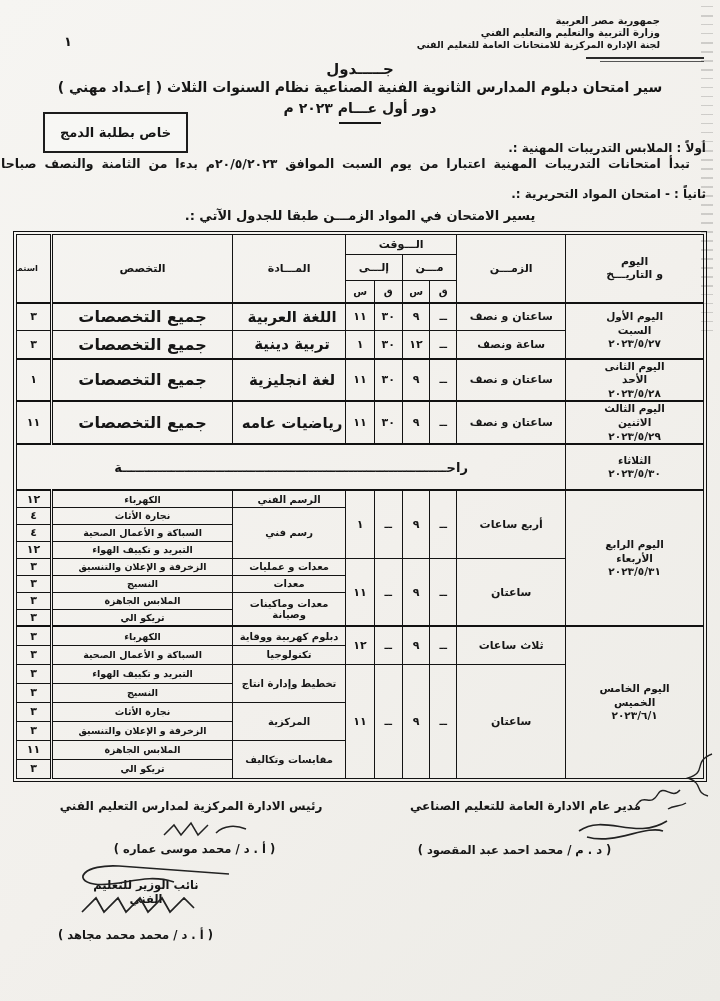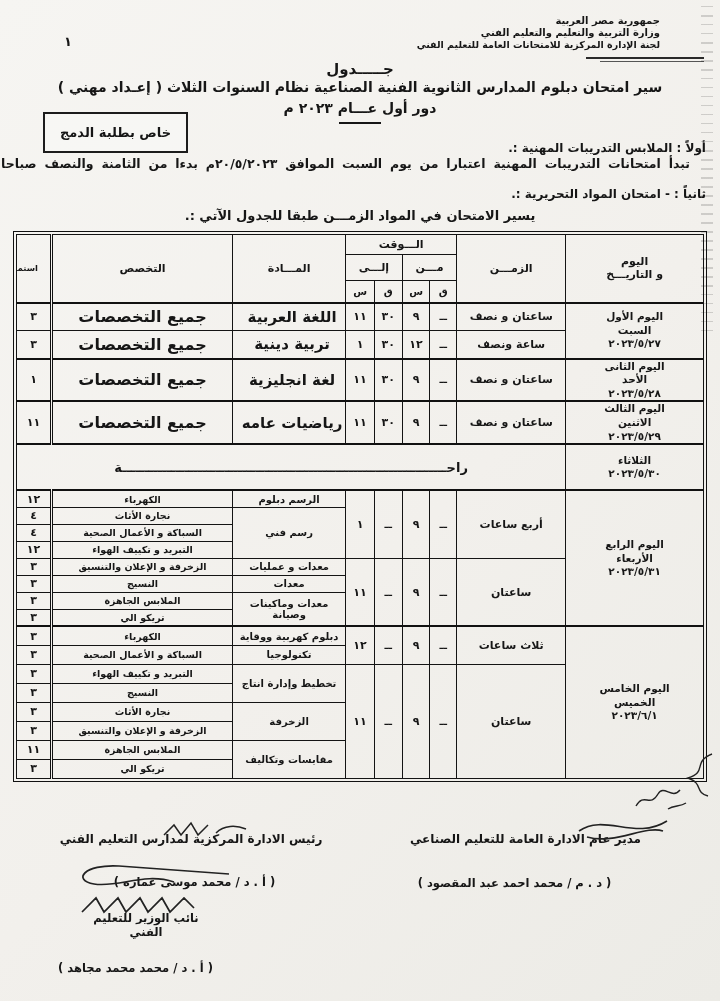--- a/index.html
+++ b/index.html
@@ -52,21 +52,21 @@
   th.formhead { border-right:3px double #111; font-size:8.5px; padding:12px; }
   .daycell { font-size:10.5px; line-height:1.3; }
   .durcell { font-size:11px; }
   .num { font-size:11px; }
   .subcell { font-size:15px;padding-left:7px; }
   .subcell-sm { font-size:10px; }
   .speccell { font-size:16px;text-align:center; }
   .speccell-sm { font-size:9.5px; }
   .restcell { font-size:13px; letter-spacing:0; }
 
-  .sig { position:absolute; font-weight:700; text-align:center;margin-top:33px; }
+  .sig { position:absolute; font-weight:700; text-align:center; }
   .sig-right-title { top:799px; left:378px; width:295px; font-size:12px; }
   .sig-right-name  { top:843px; left:372px; width:285px; font-size:11.5px; }
   .sig-left-title  { top:799px; left:58px;  width:266px; font-size:12px; }
   .sig-left-name   { top:842px; left:72px;  width:245px; font-size:11.5px; }
   .deputy-title    { top:878px; left:76px;  width:140px; font-size:11.5px; }
   .deputy-name     { top:928px; left:48px;  width:175px; font-size:11.5px; }
 
   .mark { position:absolute; }
   svg path { fill:none; stroke:#222; }
 </style>
@@ -210,21 +210,21 @@
         <td rowspan="8" class="daycell">
           <div>اليوم الرابع</div>
           <div>الأربعاء</div>
           <div>٢٠٢٣/٥/٣١</div>
         </td>
         <td rowspan="4" class="durcell">أربع ساعات</td>
         <td rowspan="4" class="num">ــ</td>
         <td rowspan="4" class="num">٩</td>
         <td rowspan="4" class="num">ــ</td>
         <td rowspan="4" class="num">١</td>
-        <td class="subcell-sm">الرسم دبلوم</td>
+        <td class="subcell-sm">الرسم الفني</td>
         <td class="speccell-sm">الكهرباء</td>
         <td class="formcell">١٢</td>
       </tr>
       <tr class="r17">
         <td rowspan="3" class="subcell-sm">رسم فني</td>
         <td class="speccell-sm">نجارة الأثاث</td>
         <td class="formcell">٤</td>
       </tr>
       <tr class="r17">
         <td class="speccell-sm">السباكة و الأعمال الصحية</td>
@@ -287,21 +287,21 @@
         <td rowspan="6" class="num">١١</td>
         <td rowspan="2" class="subcell-sm">تخطيط وإدارة انتاج</td>
         <td class="speccell-sm">التبريد و تكييف الهواء</td>
         <td class="formcell">٣</td>
       </tr>
       <tr class="r19">
         <td class="speccell-sm">النسيج</td>
         <td class="formcell">٣</td>
       </tr>
       <tr class="r19">
-        <td rowspan="2" class="subcell-sm">الزخرفة</td>
+        <td rowspan="2" class="subcell-sm">المركزية</td>
         <td class="speccell-sm">نجارة الأثاث</td>
         <td class="formcell">٣</td>
       </tr>
       <tr class="r19">
         <td class="speccell-sm">الزخرفة و الإعلان والتنسيق</td>
         <td class="formcell">٣</td>
       </tr>
       <tr class="r19">
         <td rowspan="2" class="subcell-sm">مقايسات وتكاليف</td>
         <td class="speccell-sm">الملابس الجاهزة</td>

